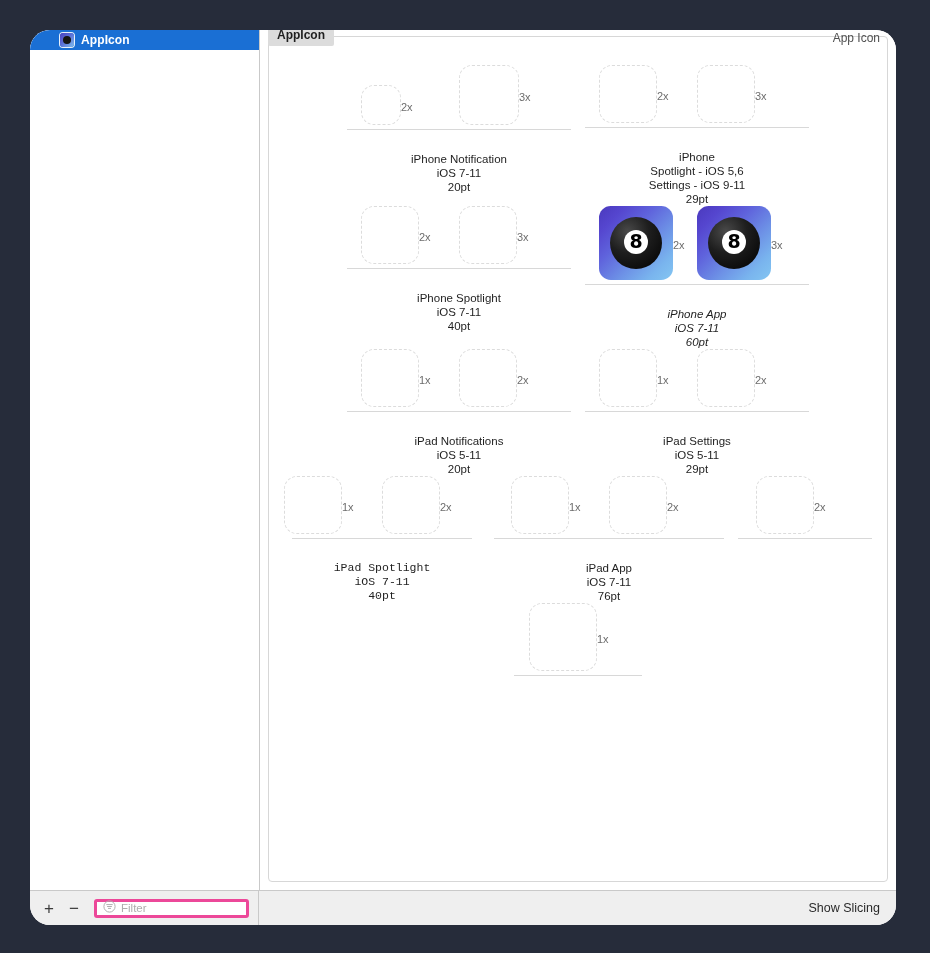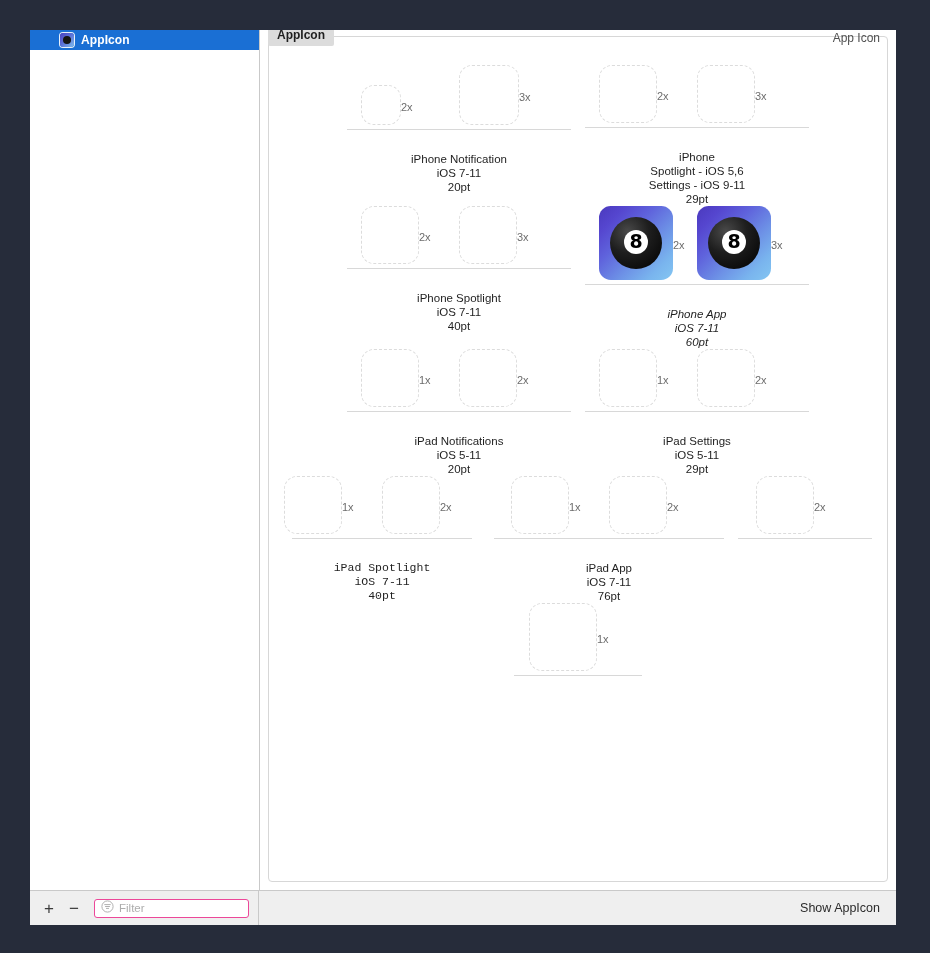--- a/index.html
+++ b/index.html
@@ -19,20 +19,21 @@
   .window {
     position: absolute;
     left: 30px;
     top: 30px;
     width: 866px;
     height: 895px;
     background: #ffffff;
     display: flex;
     flex-direction: column;
     overflow: hidden;
+    border-radius: 20px;
   }
 
   .window-body {
     flex: 1 1 auto;
     display: flex;
     min-height: 0;
   }
 
   
   .sidebar {
@@ -254,21 +255,21 @@
     background: transparent;
     border: none;
     padding: 0;
     font-family: "Liberation Sans", sans-serif;
   }
   .filter-field {
     margin-left: 6px;
     flex: 1 1 auto;
     height: 19px;
     background: #ffffff;
-    border: 1px solid #ec4899;
+    border: 3px solid #ec4899;
     border-radius: 3px;
     display: flex;
     align-items: center;
     gap: 5px;
     padding: 0 6px;
     box-sizing: border-box;
     margin-right: 9px;
   }
   .filter-icon {
     flex: 0 0 auto;
@@ -498,17 +499,17 @@
             <circle cx="6.5" cy="6.5" r="5.6" fill="none" stroke="#b0b0b0" stroke-width="1"></circle>
             <line x1="3.3" y1="4.6" x2="9.7" y2="4.6" stroke="#b0b0b0" stroke-width="1"></line>
             <line x1="4.1" y1="6.5" x2="8.9" y2="6.5" stroke="#b0b0b0" stroke-width="1"></line>
             <line x1="5.0" y1="8.4" x2="8.0" y2="8.4" stroke="#b0b0b0" stroke-width="1"></line>
           </svg>
         </span>
         <span class="filter-placeholder">Filter</span>
       </div>
     </div>
     <div class="bottom-right">
-      <span class="show-slicing">Show AppIcon</span>
+      <span class="show-slicing">Show Slicing</span>
     </div>
   </div>
 
 </div>
 
 </body></html>

